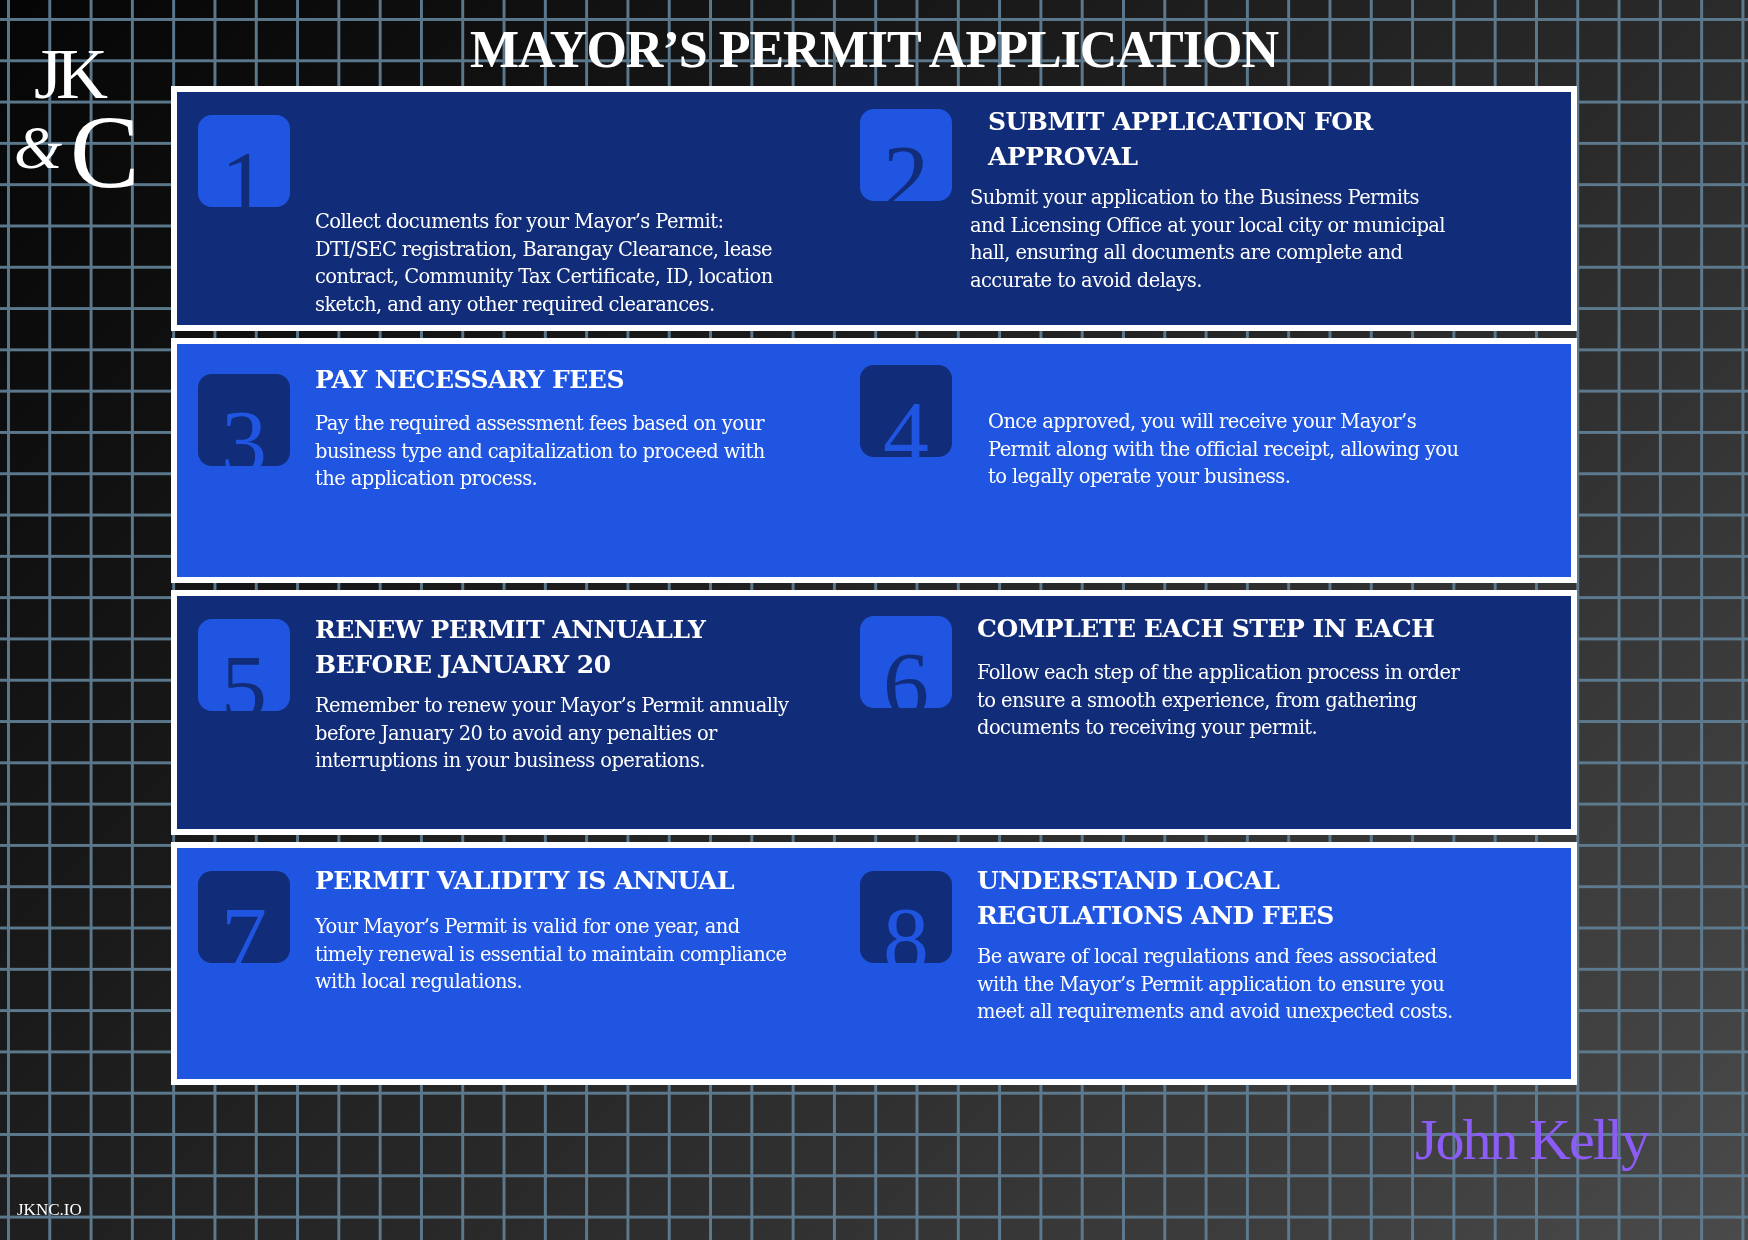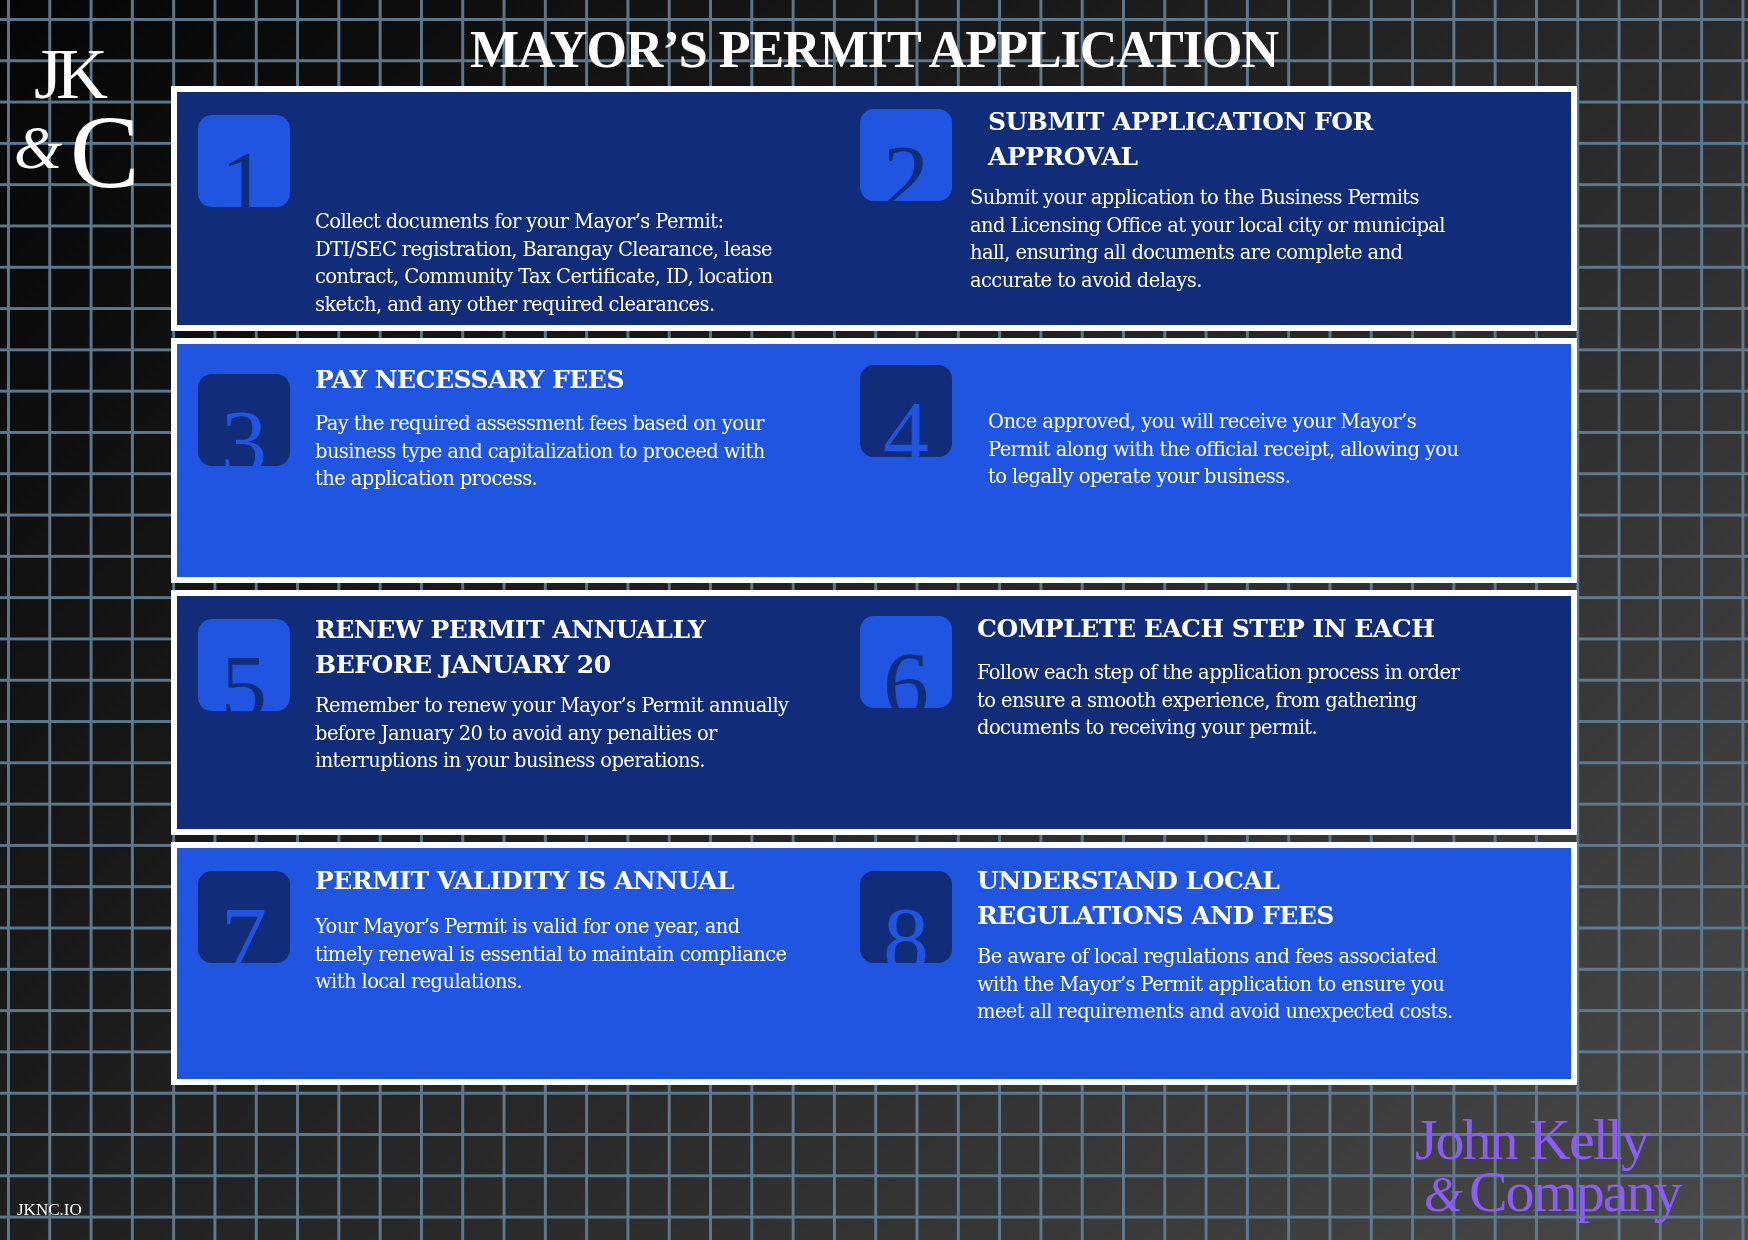--- a/index.html
+++ b/index.html
@@ -167,14 +167,13 @@
     <div class="step-body" style="left:140px;top:95px;">Be aware of local regulations and fees associated
 with the Mayor’s Permit application to ensure you
 meet all requirements and avoid unexpected costs.</div>
   </div>
 </div>
 
 <div class="footer-url">JKNC.IO</div>
 
 <div class="brand">
   <div class="l1">John Kelly</div>
-  <div class="l2"><span class="amp">&amp;</span><span>Company</span></div>
 </div>
 
 </body></html>

